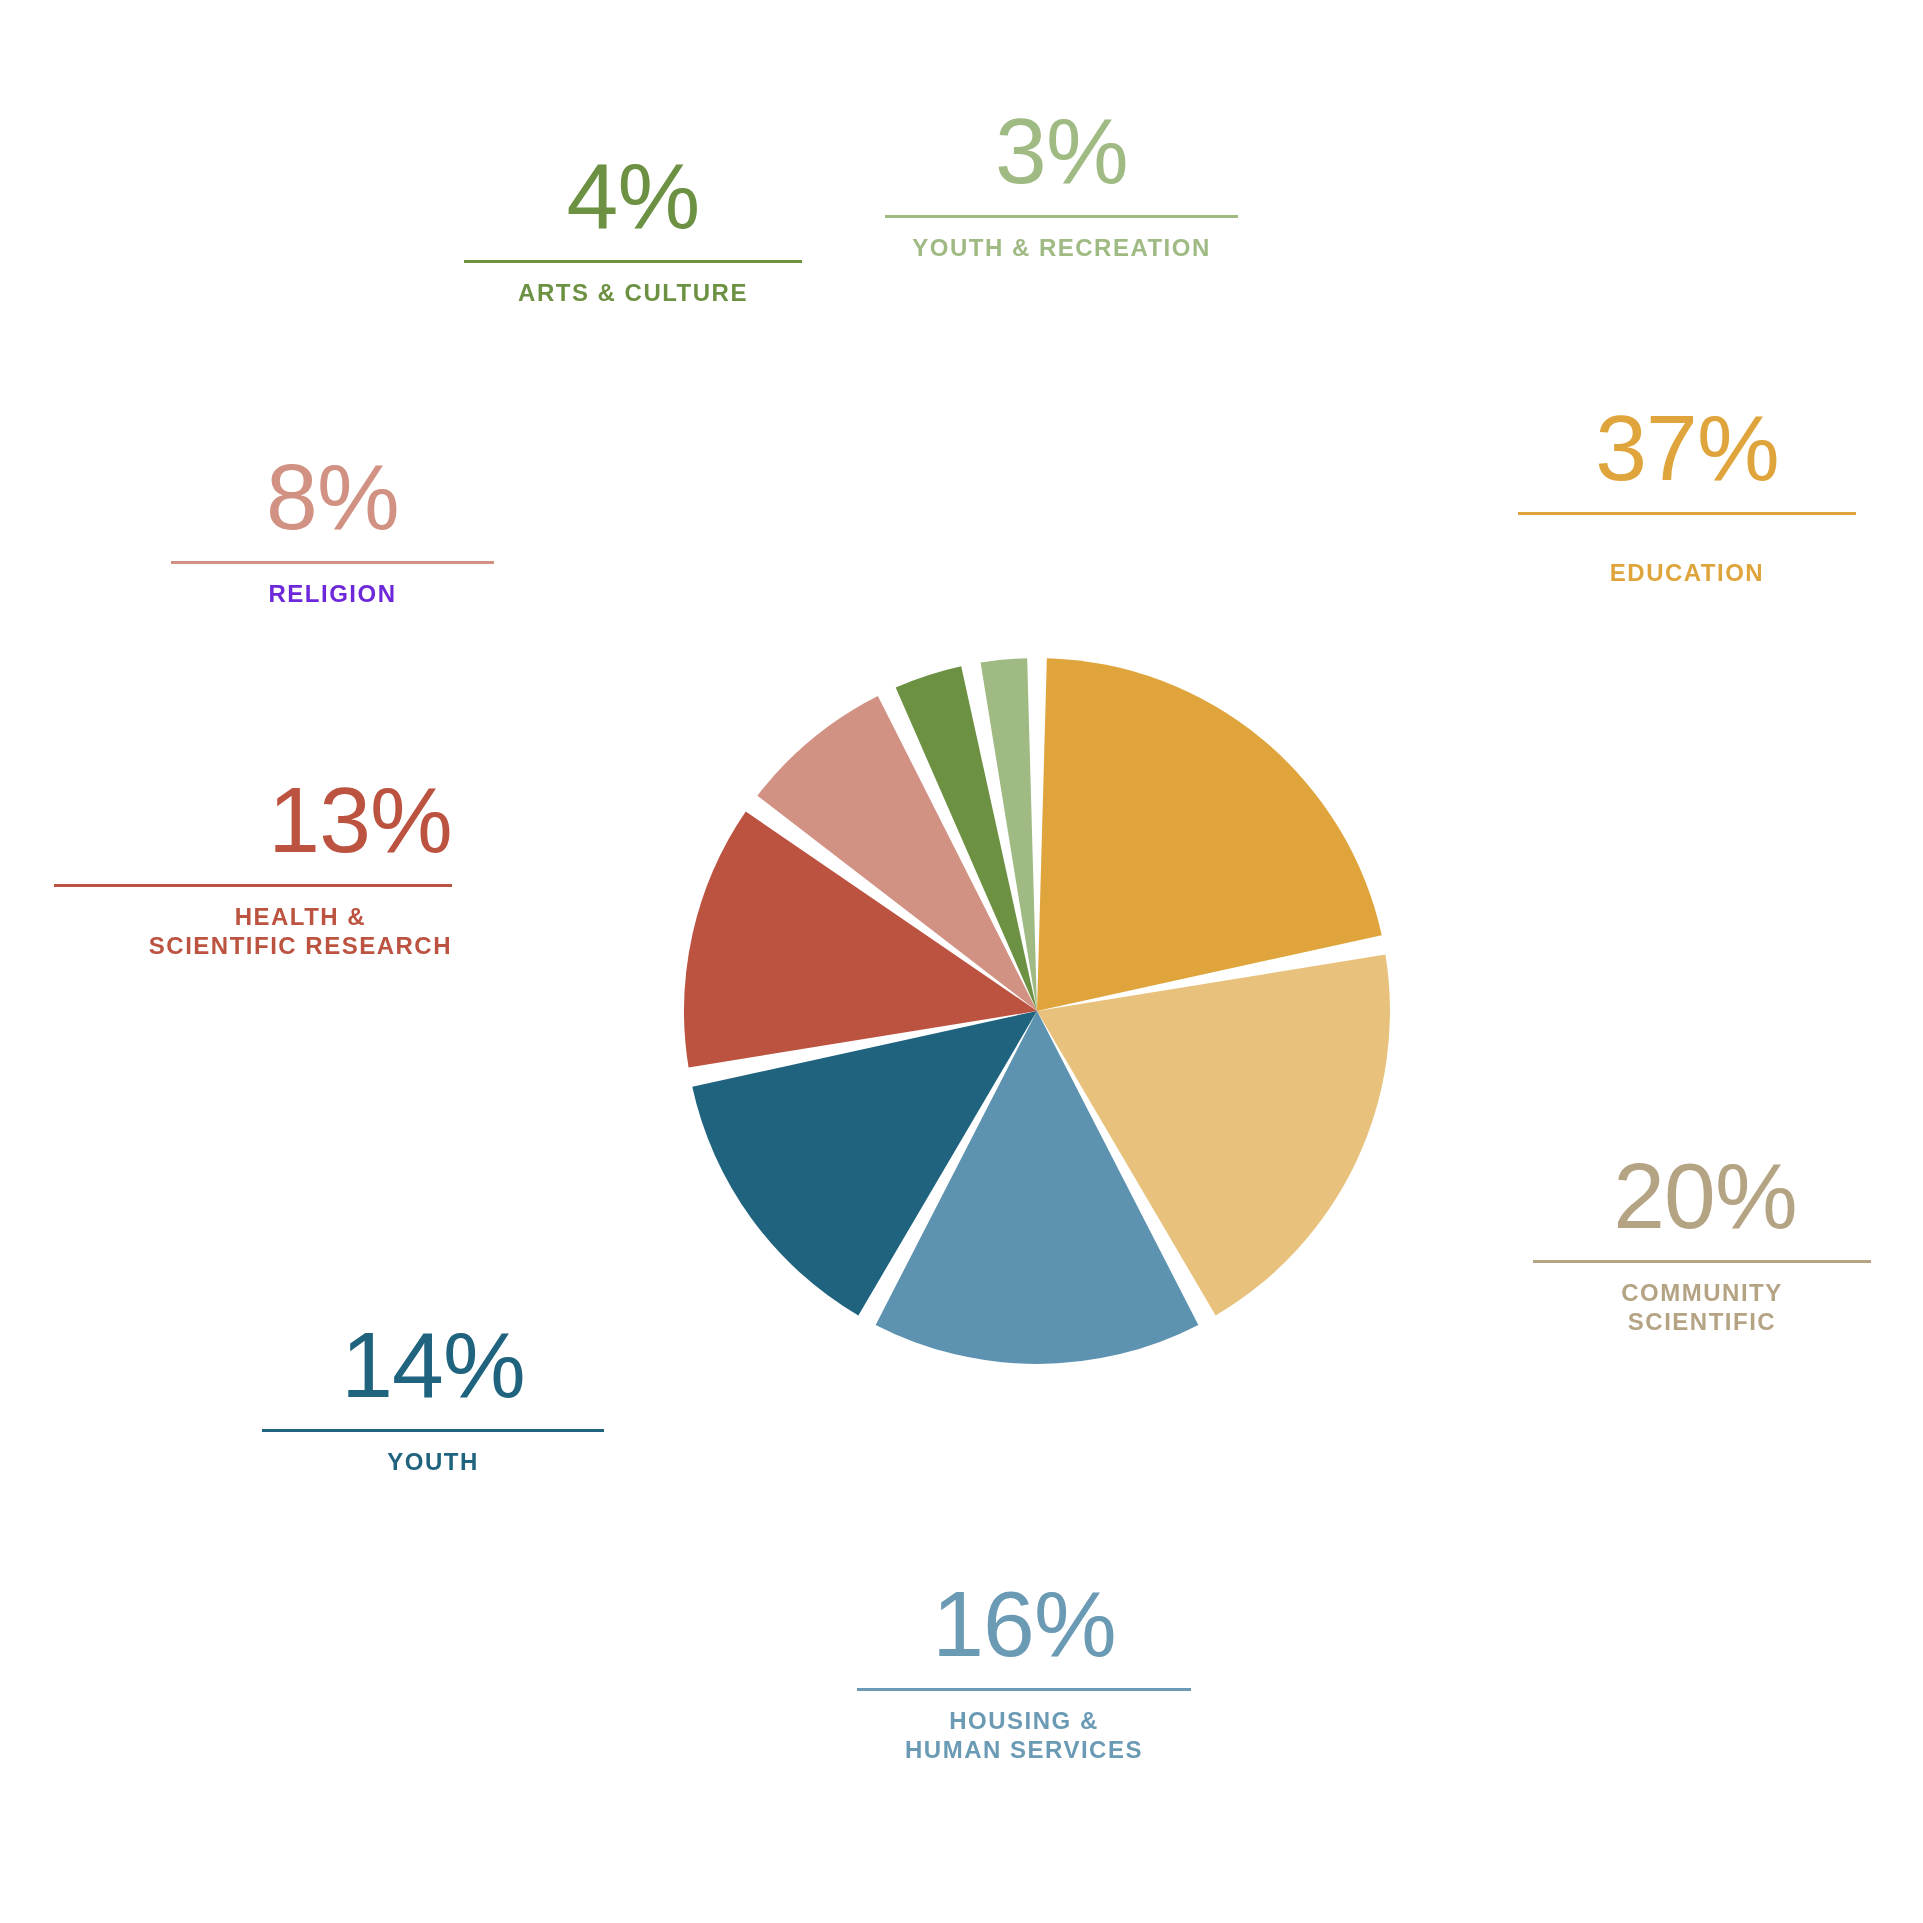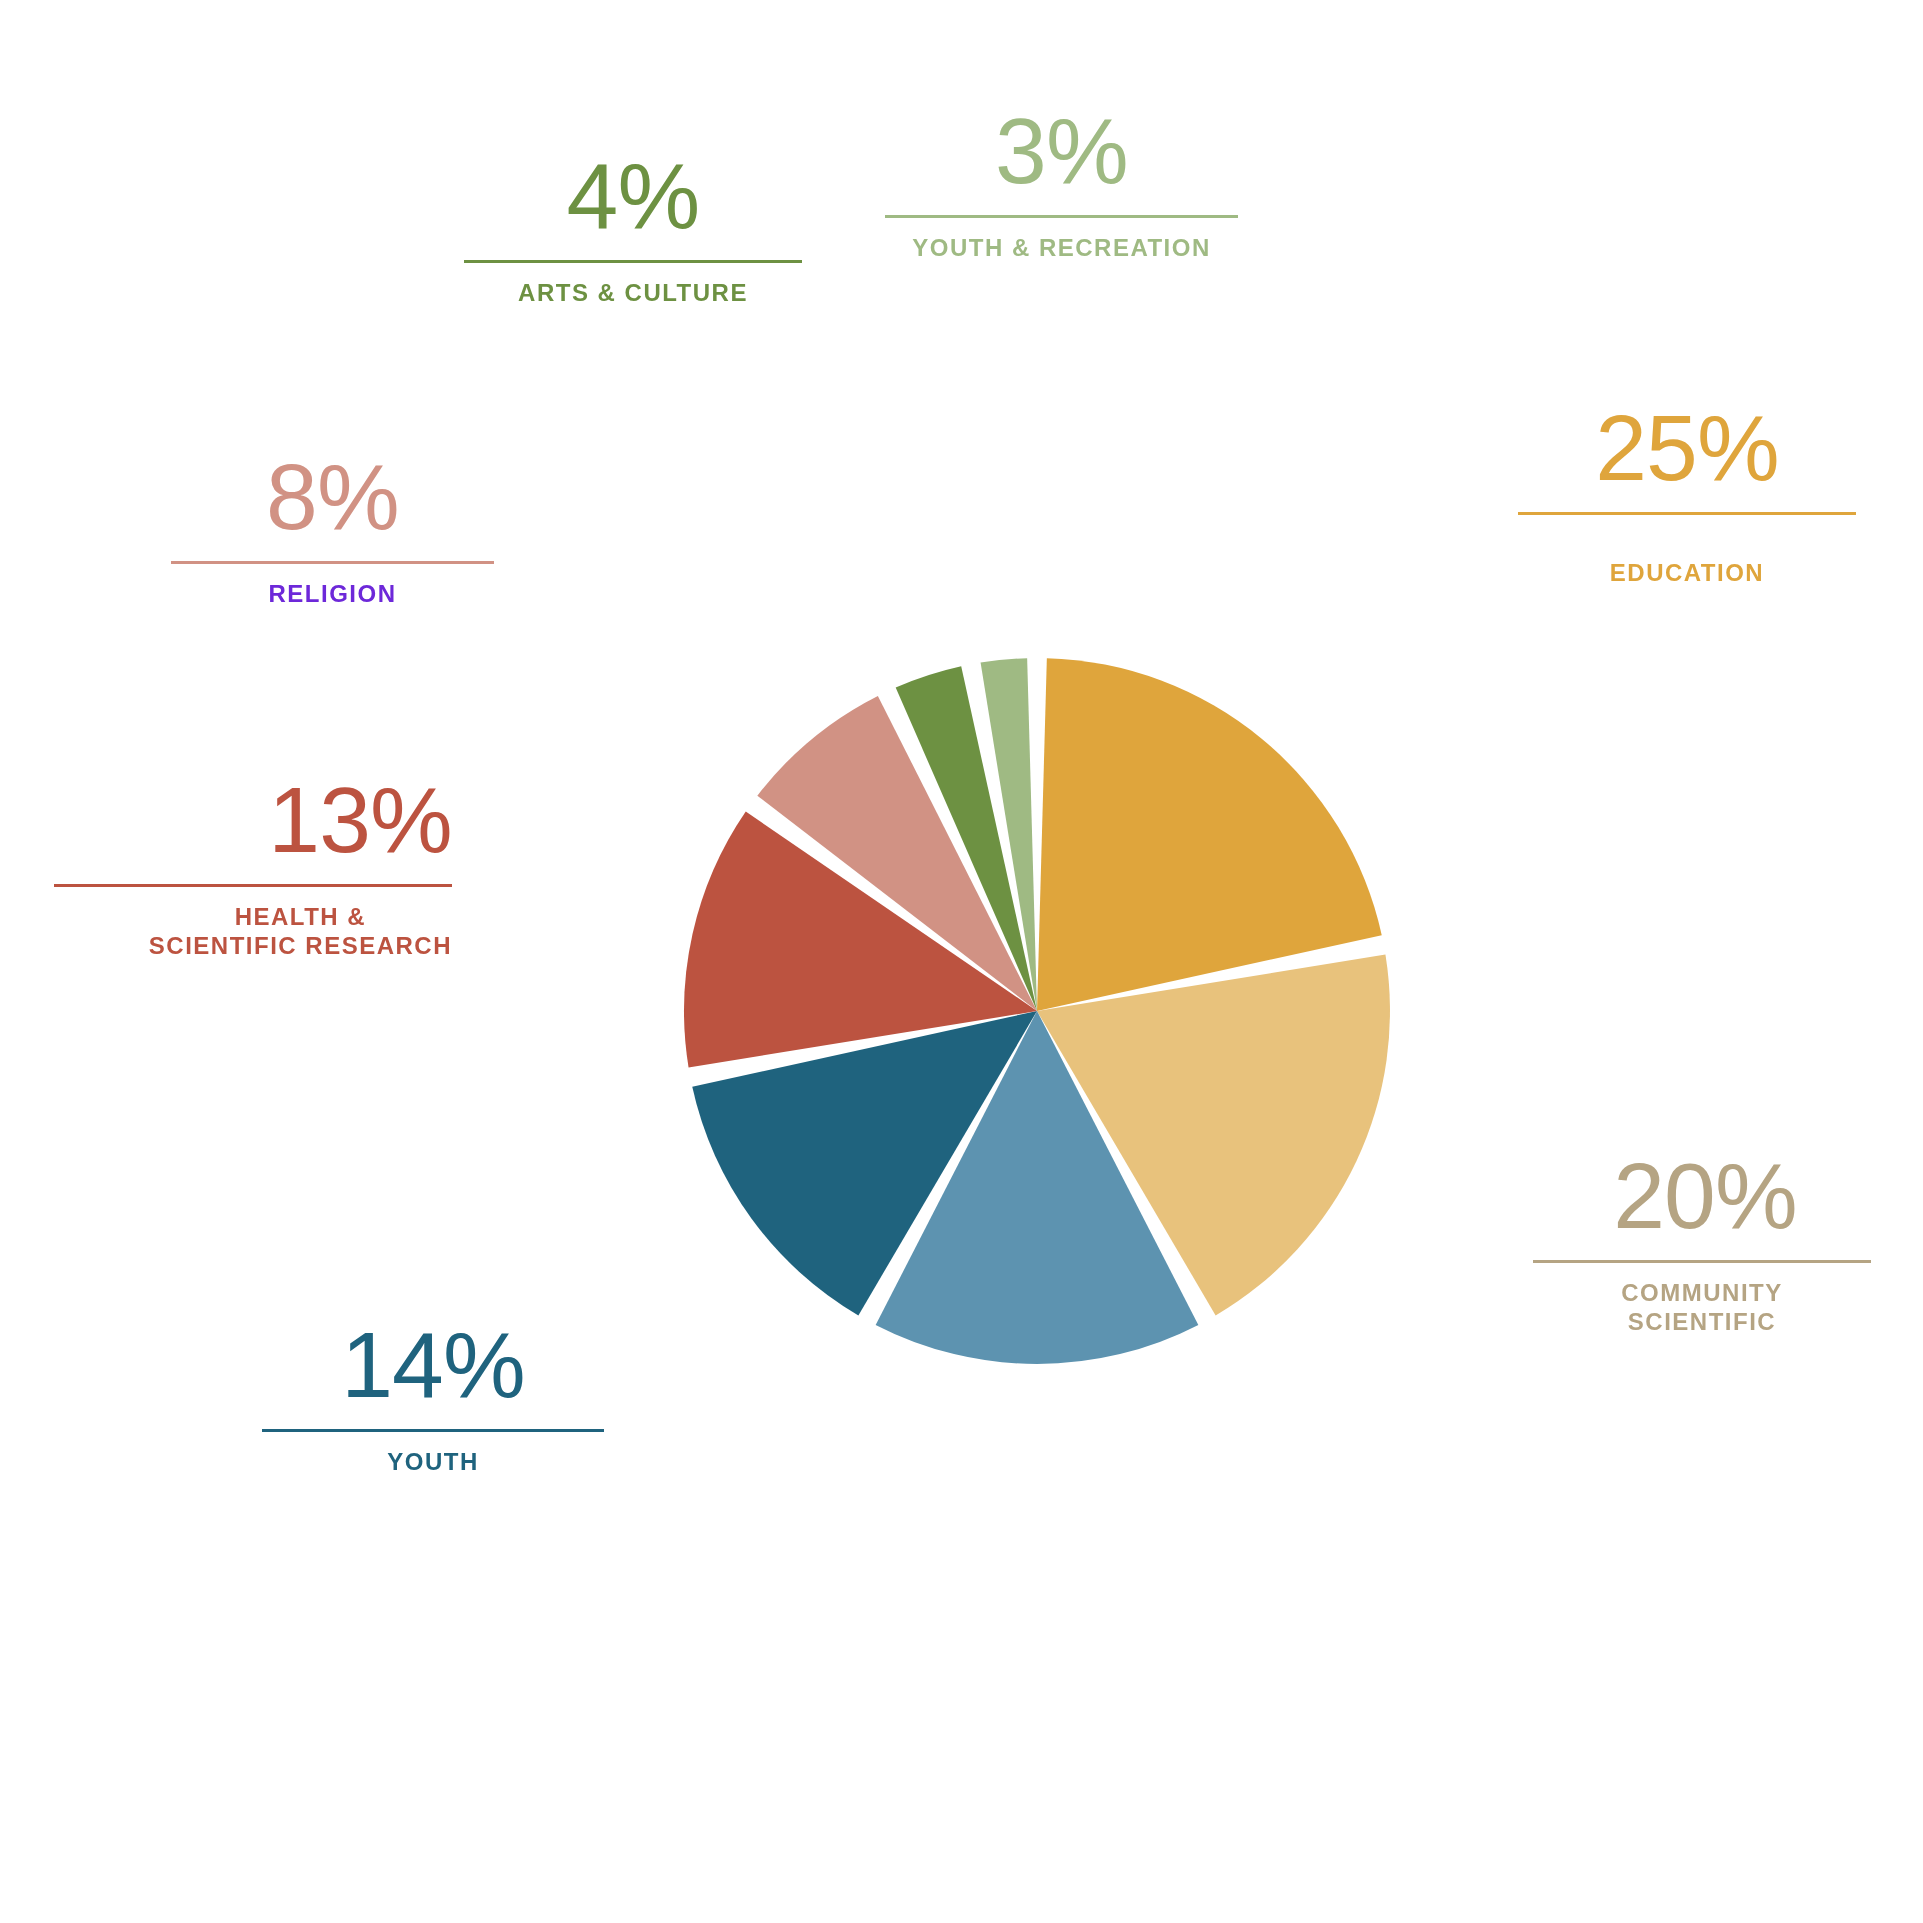--- a/index.html
+++ b/index.html
@@ -86,32 +86,38 @@
           <path d="M 490 490 L 252.16 895.38 A 470 470 0 0 1 30.96 590.93 Z" fill="#1F637E"></path>
           <path d="M 490 490 L 26.05 565.14 A 470 470 0 0 1 102.20 224.47 Z" fill="#BC5340"></path>
           <path d="M 490 490 L 117.62 203.23 A 470 470 0 0 1 278.09 70.48 Z" fill="#D19284"></path>
           <path d="M 490 490 L 301.84 59.31 A 470 470 0 0 1 389.07 30.96 Z" fill="#6D9142"></path>
           <path d="M 490 490 L 414.86 26.05 A 470 470 0 0 1 476.88 20.18 Z" fill="#9FBA83"></path>
         </g>
     </svg>
   </div>
 
   <div class="callout" id="callout-education">
-    <div class="pct" style="color: rgb(223, 165, 60);">25%</div>
+    <div class="pct" style="color: rgb(223, 165, 60);">37%</div>
     <div class="rule" style="background: rgb(223, 165, 60);"></div>
     <div class="cat" style="color: rgb(223, 165, 60); margin-top: 28px;">EDUCATION</div>
   </div>
 
   <div class="callout" id="callout-community-impr">
     <div class="pct" style="color: rgb(181, 164, 131); margin-left: 6px;">20%</div>
     <div class="rule" style="background: rgb(181, 164, 131);"></div>
     <div class="cat" style="color: rgb(181, 164, 131);">COMMUNITY
 SCIENTIFIC</div>
   </div>
 
+  <div class="callout" id="callout-housing-services">
+    <div class="pct" style="color: rgb(107, 154, 180);">16%</div>
+    <div class="rule" style="background: rgb(107, 154, 180);"></div>
+    <div class="cat" style="color: rgb(107, 154, 180);">HOUSING &amp;
+HUMAN SERVICES</div>
+  </div>
 
   <div class="callout" id="callout-other">
     <div class="pct" style="color: rgb(31, 99, 126);">14%</div>
     <div class="rule" style="background: rgb(31, 99, 126);"></div>
     <div class="cat" style="color: rgb(31, 99, 126);">YOUTH</div>
   </div>
 
   <div class="callout" id="callout-health-research">
     <div class="pct" style="color: rgb(188, 83, 64);">13%</div>
     <div class="rule" style="background: rgb(188, 83, 64);"></div>

